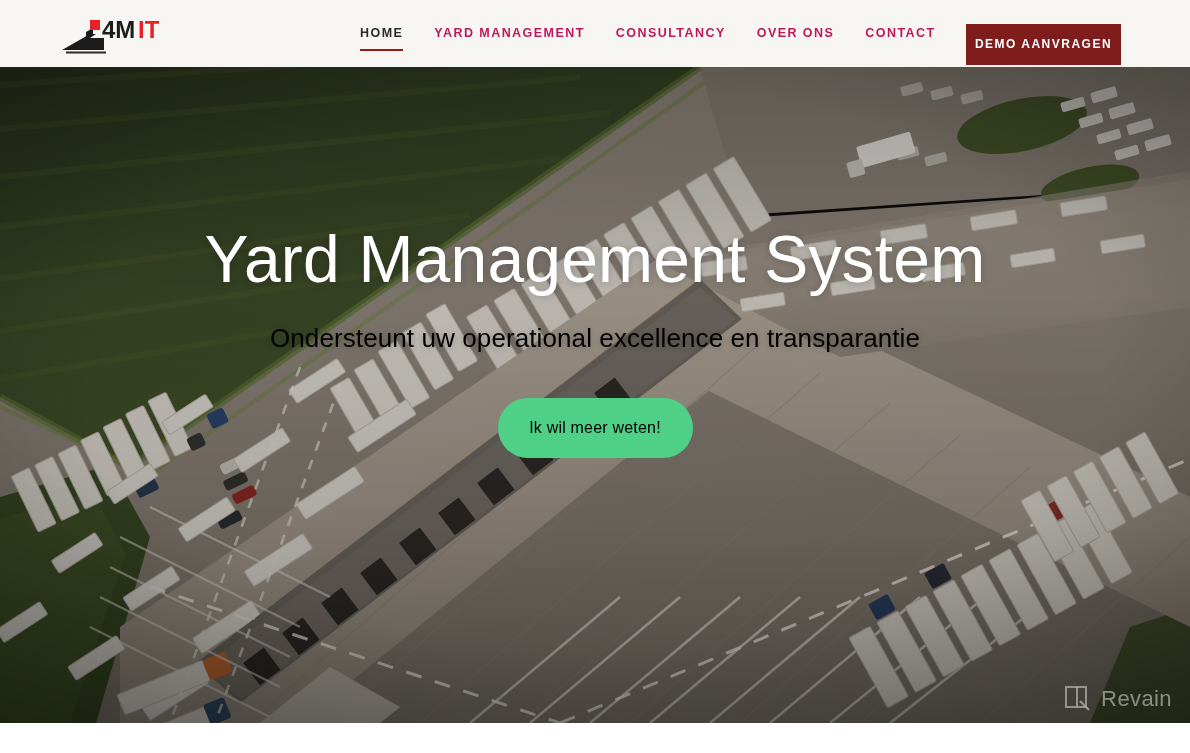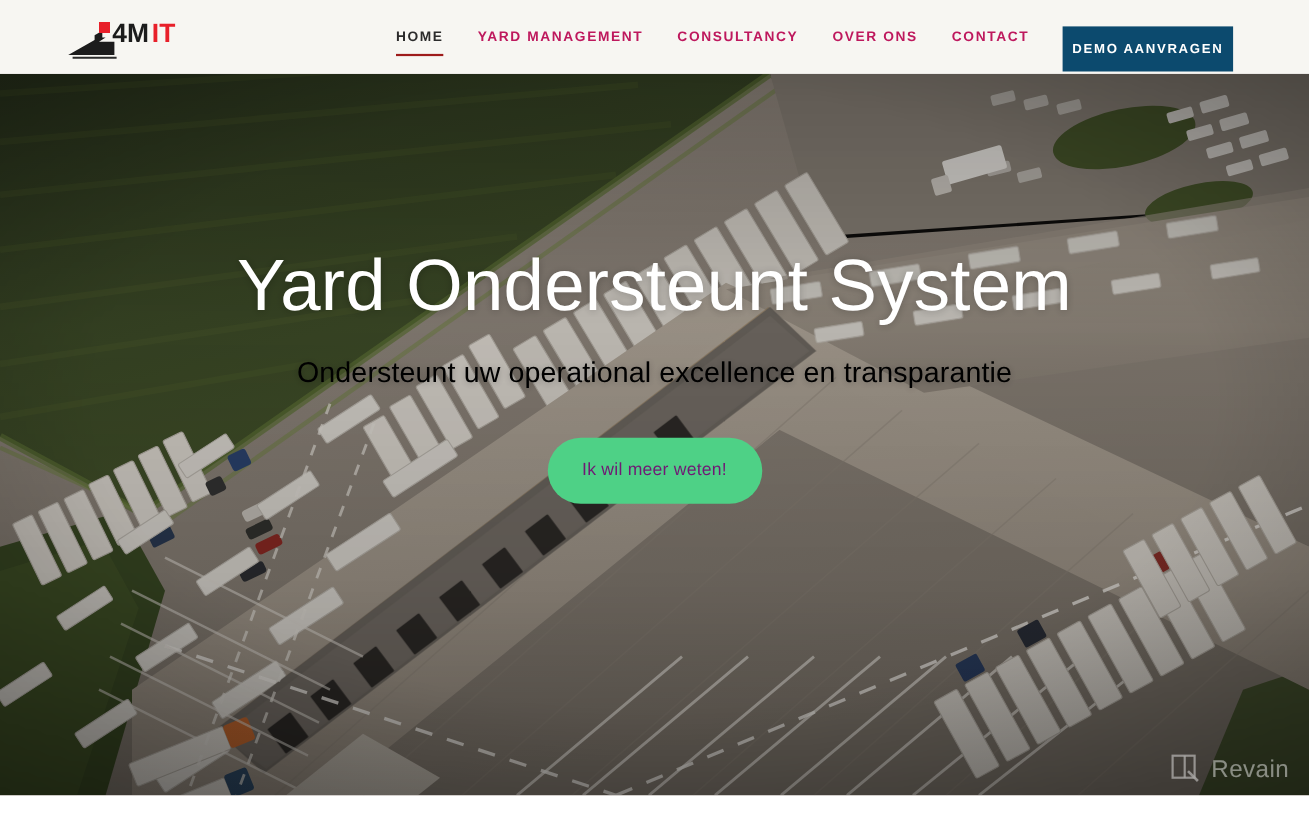--- a/index.html
+++ b/index.html
@@ -44,21 +44,21 @@
     height:2px; background:#9e1b1b;
   }
   .nav-lang {
     font-size:10px; letter-spacing:1.3px; font-weight:700;
     color:#999693; text-transform:uppercase;
     line-height:67px; height:67px; margin-right:26px; cursor:pointer;
   }
   .btn-demo {
     position:absolute; left:966px; top:24px;
     width:155px; height:41px;
-    background:#0c4a6e; color:#ffffff;
+    background:#7f1d1d; color:#ffffff;
     border:none; outline:none;
     font-family:"Liberation Sans", sans-serif;
     font-size:12px; font-weight:700; letter-spacing:1.5px;
     text-transform:uppercase; text-align:center;
     line-height:41px; cursor:pointer;
     white-space:nowrap;
   }
 
   
   .hero {
@@ -84,21 +84,21 @@
   .hero-sub {
     margin-top:31px;
     font-size:26px; font-weight:300; color:#000000;
     letter-spacing:0.1px; text-align:center;
     text-shadow:0 1px 7px rgba(0,0,0,0.28);
     white-space:nowrap;
   }
   .btn-hero {
     margin-top:44px;
     width:195px; height:60px; border-radius:30px;
-    background:#4ed186; color:#701a75; border:none; outline:none;
+    background:#4ed186; color:#000000; border:none; outline:none;
     font-family:"Liberation Sans", sans-serif;
     font-size:16px; font-weight:400; letter-spacing:0.2px;
     cursor:pointer; pointer-events:auto;
     white-space:nowrap;
   }
 
   
   .watermark {
     position:absolute; right:18px; bottom:10px;
     display:flex; align-items:center; gap:9px;
@@ -422,21 +422,21 @@
 
         <radialGradient id="vig" cx="0.5" cy="0.45" r="0.78">
           <stop offset="0.55" stop-color="rgba(0,0,0,0)"></stop>
           <stop offset="1" stop-color="rgba(0,0,0,0.30)"></stop>
         </radialGradient>
         <rect x="0" y="0" width="1190" height="656" fill="url(#vig)"></rect>
       </svg>
     </div>
 
     <div class="hero-content">
-      <h1 class="hero-title">Yard Ondersteunt System</h1>
+      <h1 class="hero-title">Yard Management System</h1>
       <p class="hero-sub">Ondersteunt uw operational excellence en transparantie</p>
       <button class="btn-hero">Ik wil meer weten!</button>
     </div>
 
     <div class="watermark">
       <svg class="wm-mark" viewBox="0 0 28 28">
         <rect x="2" y="2" width="20" height="20" fill="none" stroke="rgba(255,255,255,0.8)" stroke-width="2"></rect>
         <line x1="16" y1="16" x2="25" y2="25" stroke="rgba(255,255,255,0.8)" stroke-width="2.4"></line>
         <line x1="13" y1="2" x2="13" y2="22" stroke="rgba(255,255,255,0.8)" stroke-width="2"></line>
       </svg>

